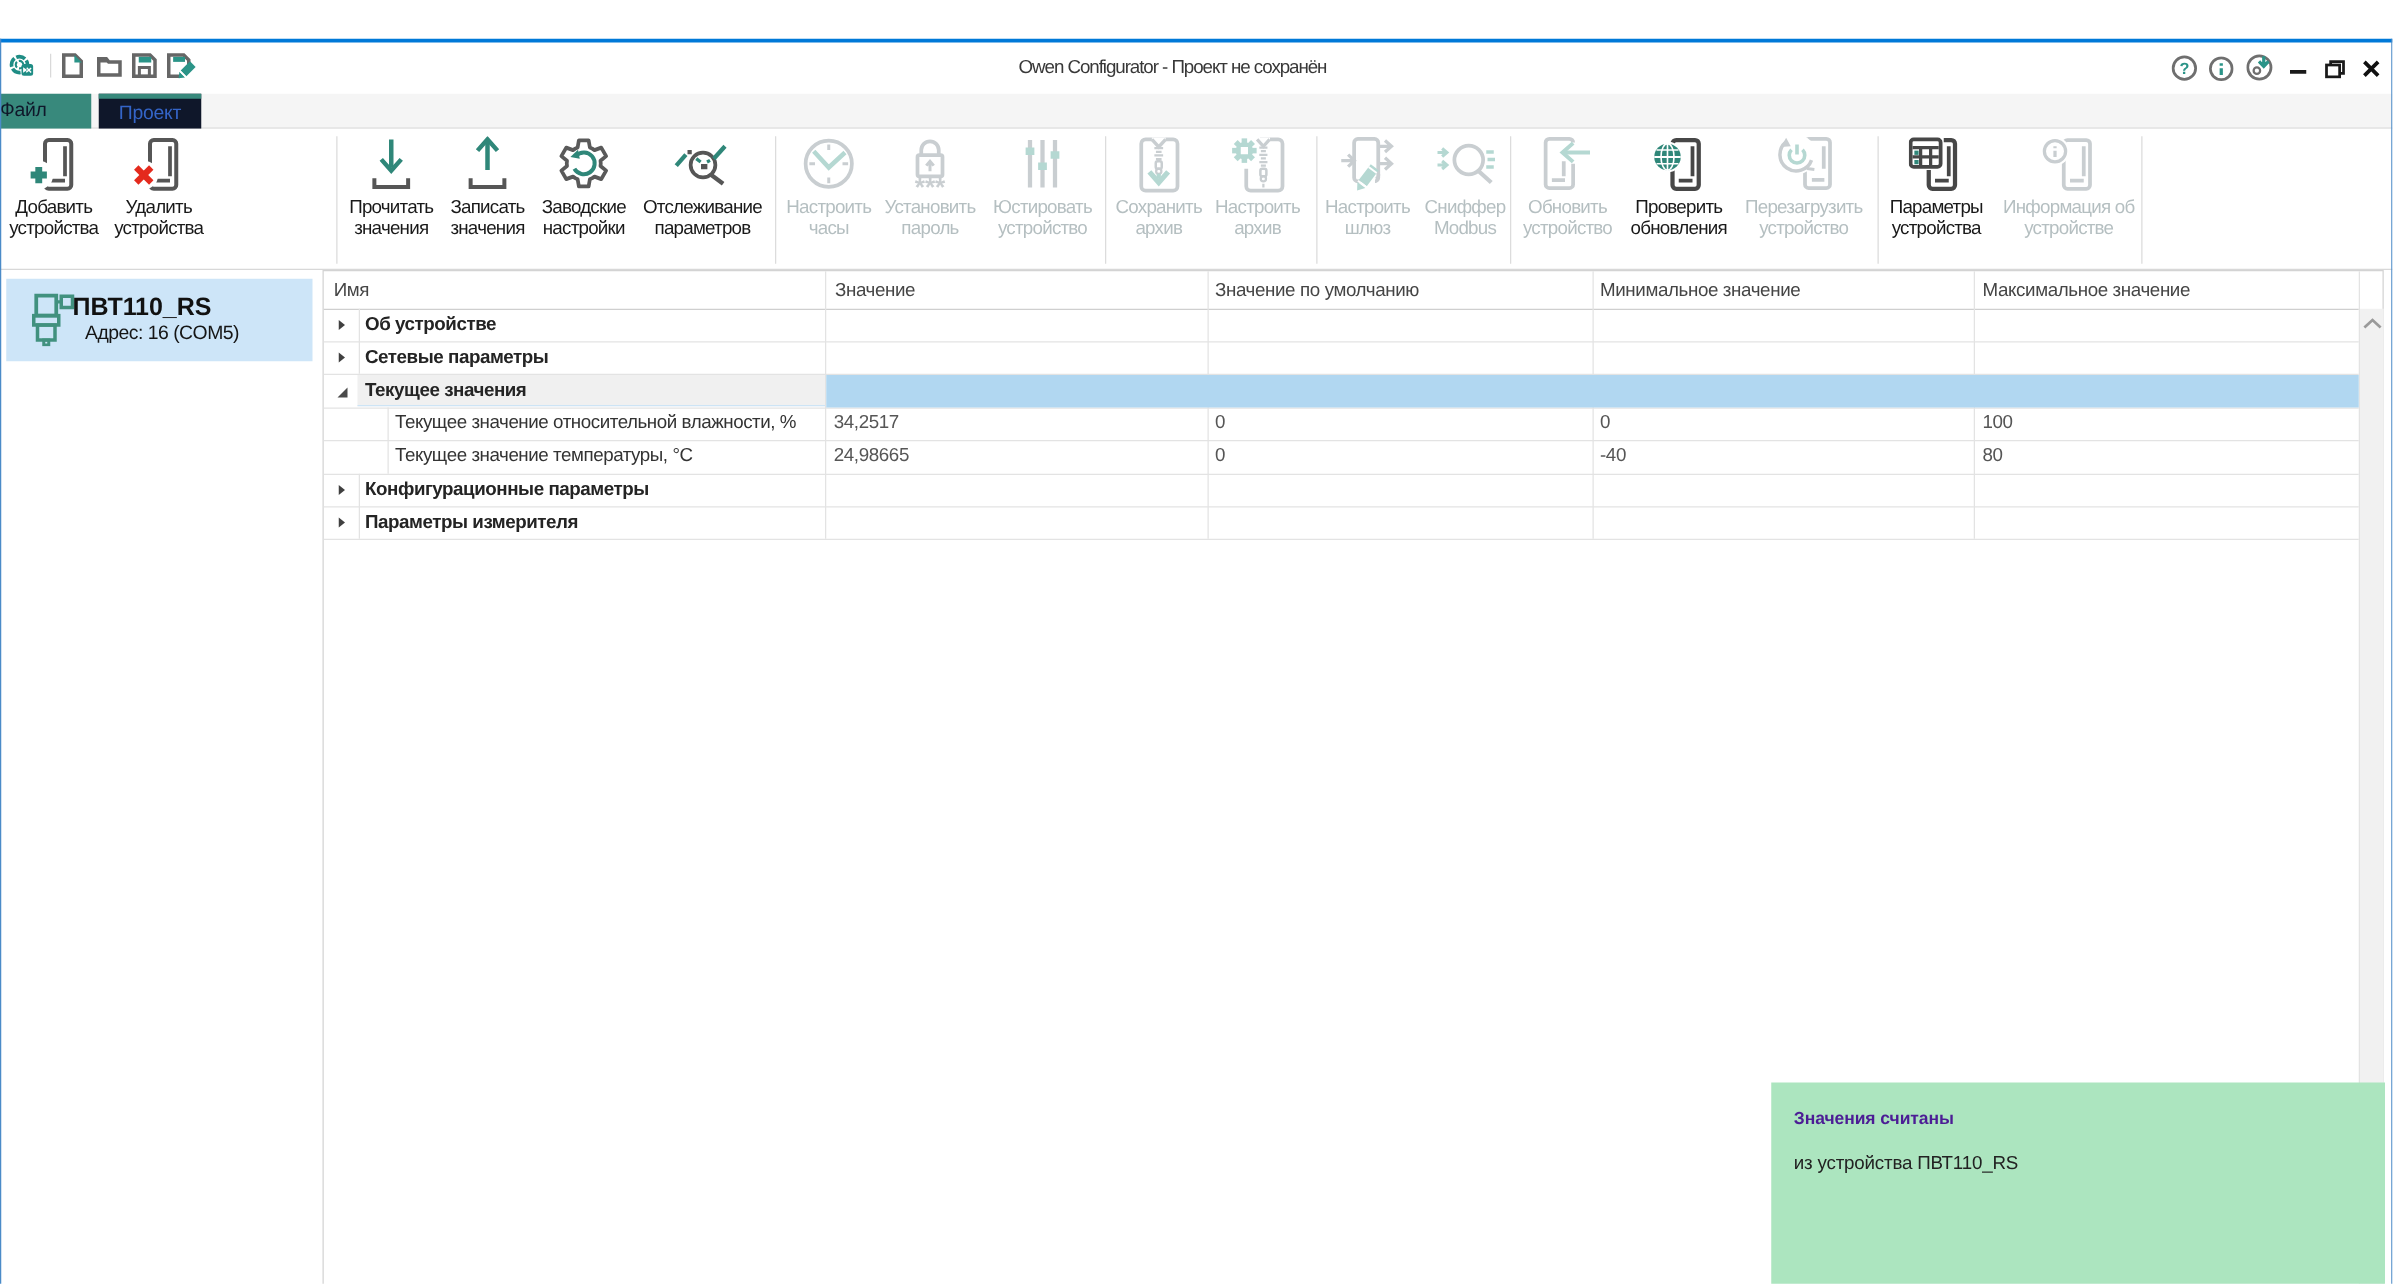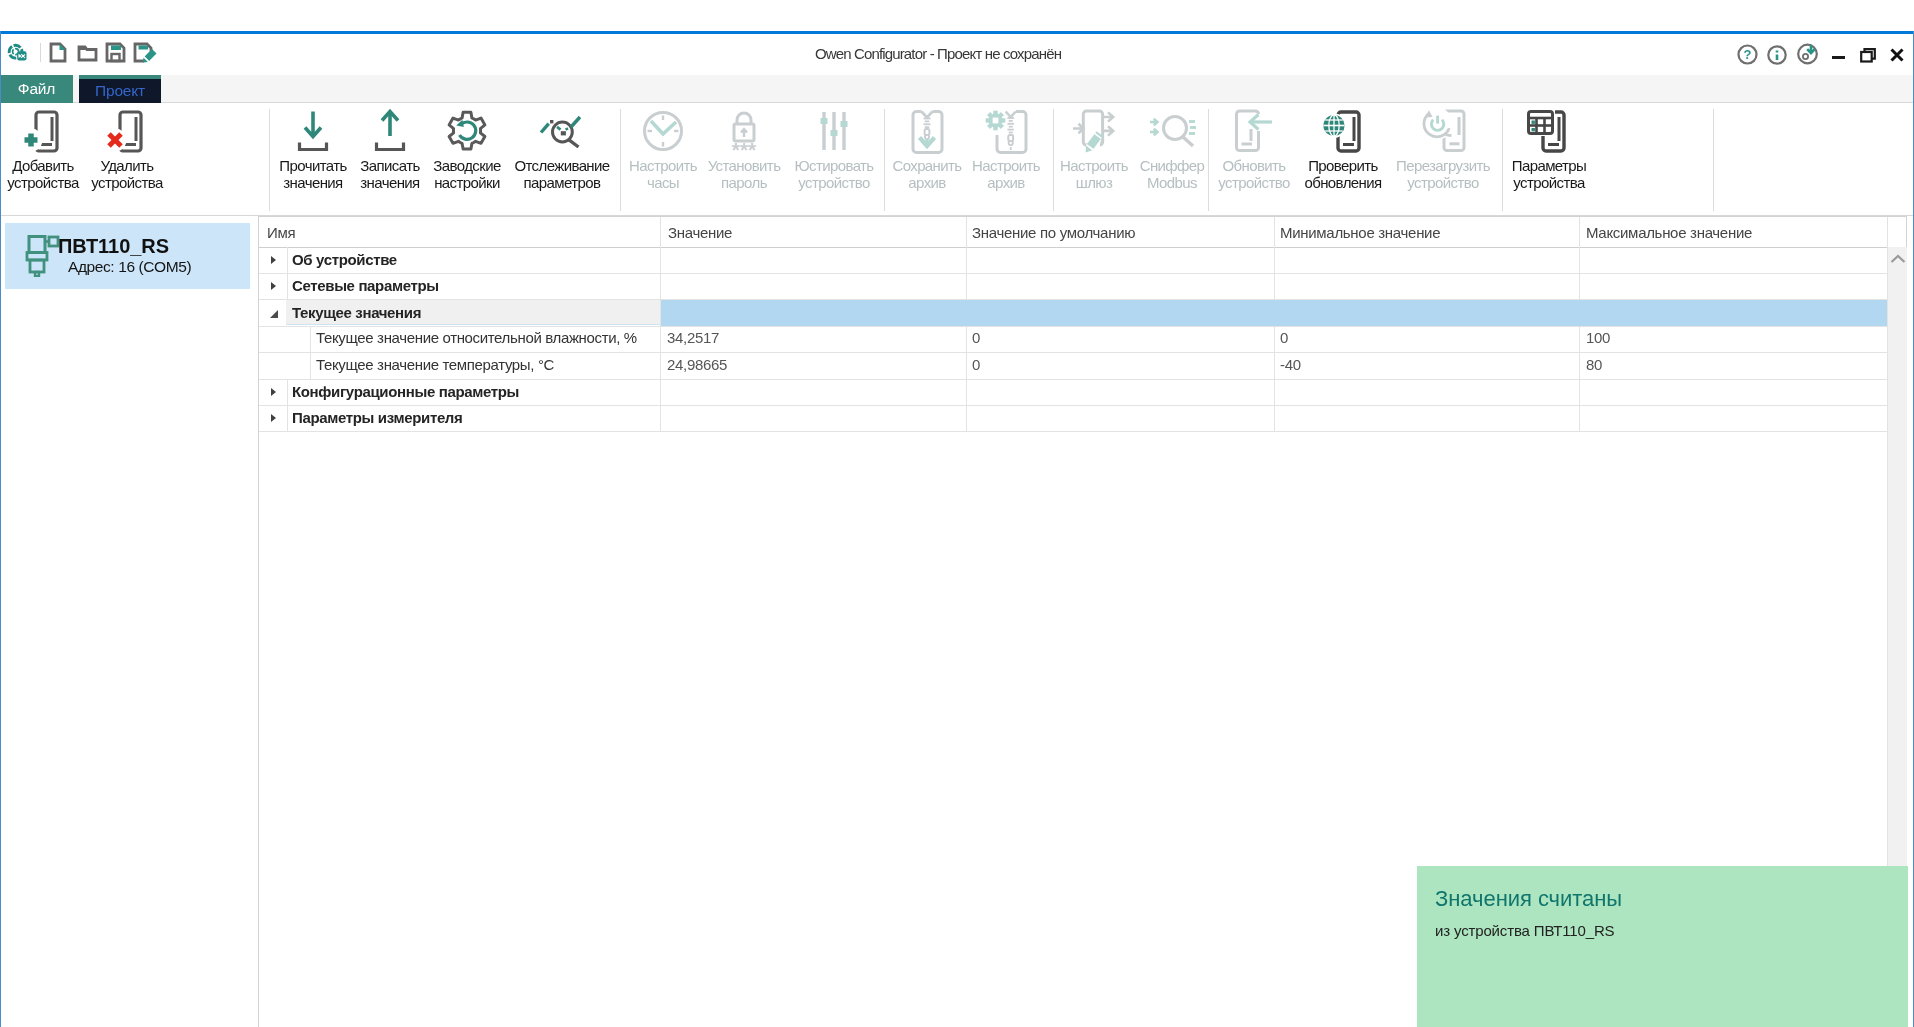--- a/index.html
+++ b/index.html
@@ -7,21 +7,21 @@
 #win { position:relative; width:1914px; height:1027px; background:#fff;margin-top:31px; }
 #topline { position:absolute; left:0; top:0; width:1914px; height:3px; background:#0079d8; }
 #lborder { position:absolute; left:0; top:0; width:1px; height:1027px; background:#4b8bc8; }
 #rborder { position:absolute; right:0; top:0; width:1px; height:1027px; background:#4b8bc8; }
 #bborder { position:absolute; left:0; bottom:0; width:1914px; height:1px; background:#4b8bc8; }
 #title { position:absolute; left:738px; top:14px; width:400px; text-align:center;
   font-size:15px; color:#383838; letter-spacing:-0.85px; }
 #tabrow { position:absolute; left:0; top:44px; width:1914px; height:28px; background:#f5f5f5;
   border-bottom:1px solid #d9d9d9; }
 #tabfile { position:absolute; left:0; top:0; width:73px; height:28px; background:#38897c;
-  color:#ffffff; font-size:15.5px; text-align:center; line-height:27px; letter-spacing:-0.2px; }
+  color:#0f172a; font-size:15.5px; line-height:27px; letter-spacing:-0.2px; }
 #tabproj { position:absolute; left:79px; top:0; width:82px; height:28px; background:#0f172a;
   border-top:4px solid #38897c; color:#3465c8; font-size:15.5px; text-align:center;
   line-height:23px; letter-spacing:-0.2px; }
 #toolbar { position:absolute; left:0; top:72px; width:1914px; height:113px; background:#fff;
   border-bottom:1px solid #d8d8d8; }
 .tbtn { position:absolute; top:6px; width:114px; text-align:center; }
 .ticon { position:relative; height:48px; display:flex; justify-content:center; }
 .ticon svg, .ticon div { margin:0 auto; }
 .tlbl { margin-top:1px; font-size:15px; line-height:16.5px; color:#191919; letter-spacing:-0.6px; }
 .tlbl.dis { color:#b5bfc1; }
@@ -29,21 +29,21 @@
 #leftitem { position:absolute; left:5px; top:192px; width:245px; height:66px; background:#cde5f8; }
 #tbl { position:absolute; left:258px; top:185px; width:1649px; height:833px;
   border:1px solid #d3d3d3; background:#fff; }
 .th { position:absolute; font-size:15px; color:#454545; letter-spacing:-0.3px; }
 .tg { position:absolute; font-size:15px; font-weight:bold; color:#242424; letter-spacing:-0.35px; }
 .tc { position:absolute; font-size:15px; color:#333; letter-spacing:-0.35px; }
 .tv { position:absolute; font-size:15px; color:#565656; letter-spacing:-0.3px; }
 .vl { position:absolute; width:1px; background:#e3e3e3; }
 .hl { position:absolute; height:1px; background:#e3e3e3; }
 #toast { position:absolute; left:1417px; top:835px; width:491px; height:169px; background:#ace5bf; }
-#toast .t1 { position:absolute; left:18px; top:20px; font-size:22px; color:#0f766e; letter-spacing:-0.05px; }
+#toast .t1 { position:absolute; left:18px; top:20px; font-size:14px; color:#4c1d95; letter-spacing:-0.05px;font-weight:bold; }
 #toast .t2 { position:absolute; left:18px; top:56px; font-size:15px; color:#222; letter-spacing:-0.15px; }
 </style></head>
 <body>
 <div id="win">
 <div id="topline"></div>
 <div style="position:absolute;left:7px;top:10px"><svg width="24" height="24" viewBox="0 0 24 24" style="">
         <circle cx="8.6" cy="10.7" r="6.4" fill="none" stroke="#1f8d85" stroke-width="2.9" stroke-dasharray="7.5 1.6"></circle>
         <circle cx="8.6" cy="10.7" r="3" fill="none" stroke="#1f8d85" stroke-width="1.7" stroke-dasharray="5 1.6"></circle>
         <rect x="10.2" y="10.2" width="9.3" height="9.3" rx="2" fill="#1f8d85"></rect>
         <path d="M11.5 12.7 l3.2 2.2 l-3.2 2.2 Z" fill="#fff"></path>
@@ -347,20 +347,34 @@
             <rect x="1.5" y="2.5" width="24" height="22" rx="2.5" fill="none" stroke="#474747" stroke-width="3"></rect>
             <line x1="3" y1="9" x2="24" y2="9" stroke="#474747" stroke-width="2.6"></line>
             <line x1="9.5" y1="10" x2="9.5" y2="24" stroke="#474747" stroke-width="2.6"></line>
             <line x1="17.5" y1="10" x2="17.5" y2="24" stroke="#474747" stroke-width="2.6"></line>
             <line x1="3" y1="16.5" x2="24" y2="16.5" stroke="#474747" stroke-width="2.6"></line>
             <rect x="4.5" y="11.5" width="3.4" height="3.4" fill="#2f8779"></rect>
             <rect x="4.5" y="19" width="3.4" height="3.4" fill="#2f8779"></rect>
           </svg>
         </div>
         <div class="tlbl">Параметры<br>устройства</div>
+      </div>
+<div class="tbtn" style="left:1598px">
+        <div class="ticon">
+          <svg width="44" height="44" viewBox="0 0 44 44" style="">
+            <rect x="18" y="3" width="21" height="39" rx="3" fill="none" stroke="#c9ced1" stroke-width="3"></rect>
+            <line x1="34" y1="8" x2="34" y2="32" stroke="#c9ced1" stroke-width="3"></line>
+            <line x1="23" y1="35.5" x2="34" y2="35.5" stroke="#c9ced1" stroke-width="3"></line>
+            <circle cx="11" cy="12" r="11.5" fill="#fff"></circle>
+            <circle cx="11" cy="12" r="8.5" fill="none" stroke="#c9ced1" stroke-width="2.6"></circle>
+            <line x1="11" y1="8" x2="11" y2="9.5" stroke="#c9ced1" stroke-width="2.6"></line>
+            <line x1="11" y1="11.5" x2="11" y2="16.5" stroke="#c9ced1" stroke-width="2.6"></line>
+          </svg>
+        </div>
+        <div class="tlbl dis">Информация об<br>устройстве</div>
       </div>
 <div class="tsep" style="left:269px"></div>
 <div class="tsep" style="left:620px"></div>
 <div class="tsep" style="left:884px"></div>
 <div class="tsep" style="left:1053px"></div>
 <div class="tsep" style="left:1208px"></div>
 <div class="tsep" style="left:1502px"></div>
 <div class="tsep" style="left:1713px"></div>
 </div>
 <div id="leftitem">

